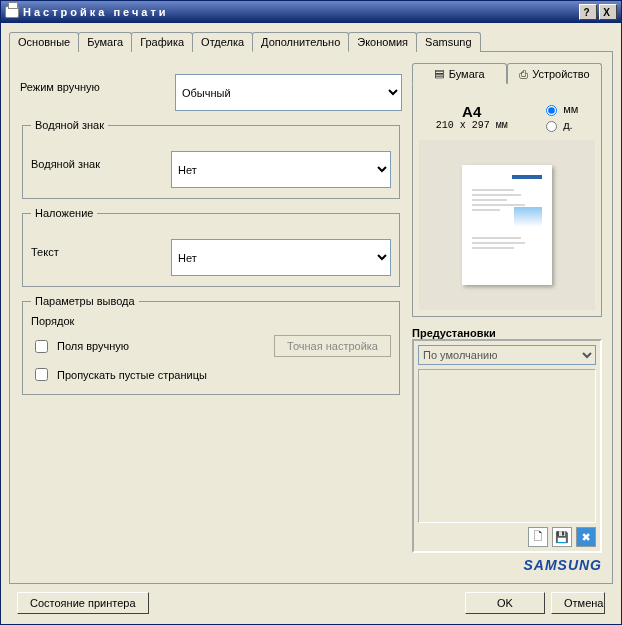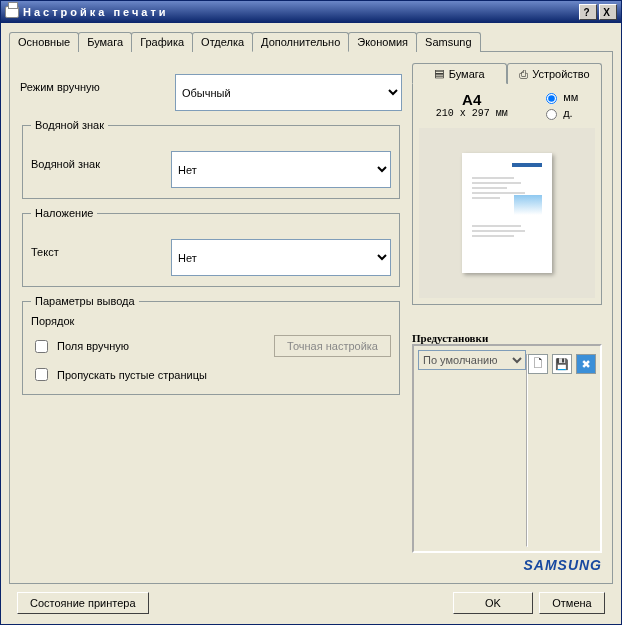--- a/index.html
+++ b/index.html
@@ -32,33 +32,33 @@
   .paper-size { font-size:15px; font-weight:bold; }
   .paper-dim { font-size:10px;font-family:Liberation Mono, monospace; }
   .unit-radios { display:flex; flex-direction:column; gap:2px; font-size:10px; }
   .unit-row { display:flex; align-items:center; gap:3px; }
   .unit-row input { width:11px; height:11px; }
   .preview-box { margin-top:8px; height:170px; background:#e6e3d6; display:flex; align-items:center; justify-content:center; }
   .page-prev { width:90px; height:120px; background:#fff; box-shadow:2px 2px 4px rgba(0,0,0,.3); padding:10px; position:relative; }
   .page-prev .brand-bar { height:4px; width:30px; background:#2b64a8; margin-left:auto; }
   .page-prev .txt { height:2px; background:#d8d8d8; margin:3px 0; }
   .page-prev .img { position:absolute; right:10px; top:42px; width:28px; height:20px; background:linear-gradient(#8ec8f0,#fff); }
-  .presets-lbl { font-weight:bold; margin-top:27px;font-family:Liberation Serif, serif; }
-  .presets-box { border:2px inset #fff; background:#ece9d8; padding:4px; flex:1; display:flex; flex-direction:row; }
+  .presets-lbl { font-weight:bold; margin-top:10px; }
+  .presets-box { border:2px inset #fff; background:#ece9d8; padding:4px; flex:1; display:flex; flex-direction:column; }
   .presets-combo { width:100%; height:20px; border:1px solid #7f9db9; background:#ece9d8; color:#555; }
   .presets-area { flex:1; border:1px inset #fff; margin-top:4px; background:#ece9d8; }
   .presets-icons { display:flex; justify-content:flex-end; gap:4px; margin-top:4px; }
   .ico { width:20px; height:20px; border:1px solid #919b9c; background:#fff; display:flex; align-items:center; justify-content:center; }
   .ico.blue { background:#3b8fd8; }
   .samsung-logo { font-style:italic; font-weight:bold; color:#1849a0; text-align:right; margin-top:4px; font-size:14px; letter-spacing:1px; }
   .bottom { display:flex; align-items:center; padding:8px; gap:6px; }
   .bottom .spacer { flex:1; }
   .printer-icon { width:14px; height:12px; background:#fff; border:1px solid #888; border-radius:2px; margin-right:4px; position:relative; }
   .printer-icon::before { content:""; position:absolute; top:-5px; left:2px; width:8px; height:5px; background:#fff; border:1px solid #888; }
-  .paper-info-wrap { display:flex; align-items:center; justify-content:space-around; }
+  .paper-info-wrap { display:flex; align-items:center; justify-content:space-around;margin-top:12px; }
 </style>
 </head>
 <body>
 
 <div class="window">
   <div class="titlebar">
     <span class="printer-icon"></span>
     <span>Настройка печати</span>
     <div class="tspace"></div>
     <div class="tbtn">?</div>
@@ -184,16 +184,16 @@
           </div>
         </div>
         <div class="samsung-logo">SAMSUNG</div>
       </div>
     </div>
 
     <div class="bottom">
       <button class="btn">Состояние принтера</button>
       <div class="spacer"></div>
       <button class="btn" style="width:80px">OK</button>
-      <button class="btn" style="width:66px">Отмена</button>
+      <button class="btn" style="width:54px">Отмена</button>
     </div>
   </div>
 </div>
 
 </body></html>

